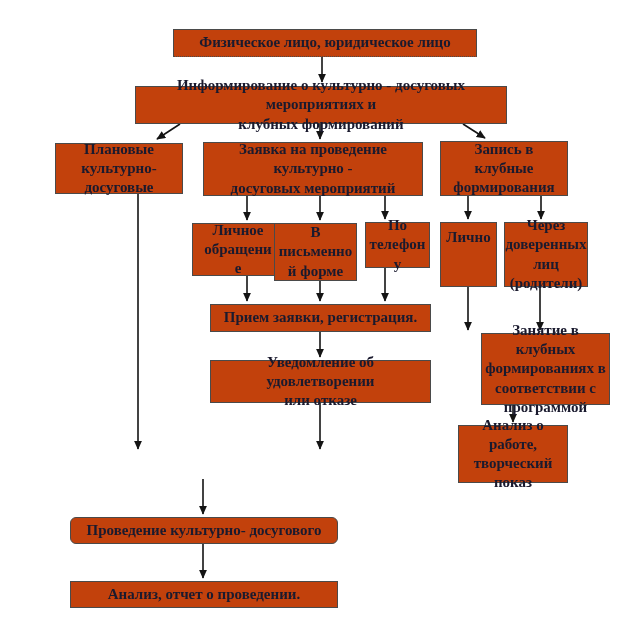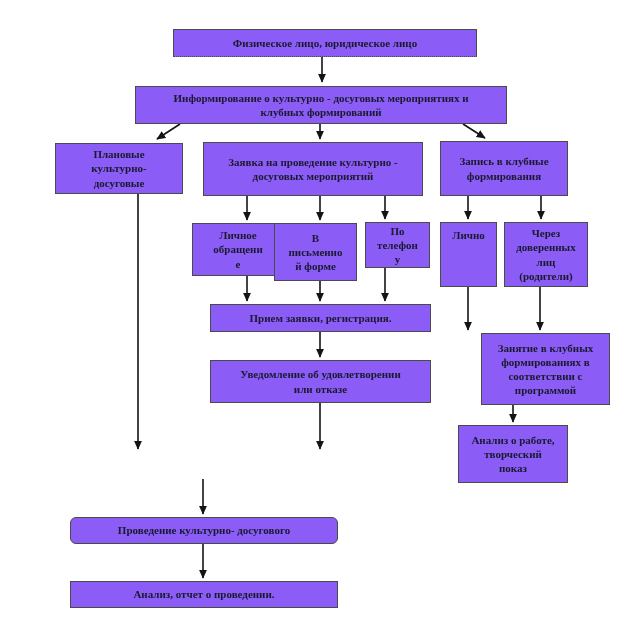--- a/index.html
+++ b/index.html
@@ -8,27 +8,27 @@
     width:640px;height:640px;
     background:#ffffff;
     font-family:"Liberation Serif","DejaVu Serif",serif;
     overflow:hidden;
   }
   .arrows{position:absolute;left:0;top:0;width:640px;height:640px;}
   .node{
     position:absolute;
     box-sizing:border-box;
     border:1px solid #4a4a4a;
-    background:#8b5cf6;
+    background:#c2410c;
     display:flex;
     align-items:center;
     justify-content:center;
     text-align:center;
     font-weight:bold;
-    font-size:11px;
+    font-size:15px;
     line-height:1.28;
     color:#1a1a2e;
     white-space:pre-line;
     padding:1px 3px;
   }
   .node.top-align{align-items:flex-start;padding-top:5px;}
   .node.dotted-bottom{border-bottom:1px dotted #4a4a4a;}
 
   
   .n-entity        {left:173px;top:29px; width:304px;height:28px;}

